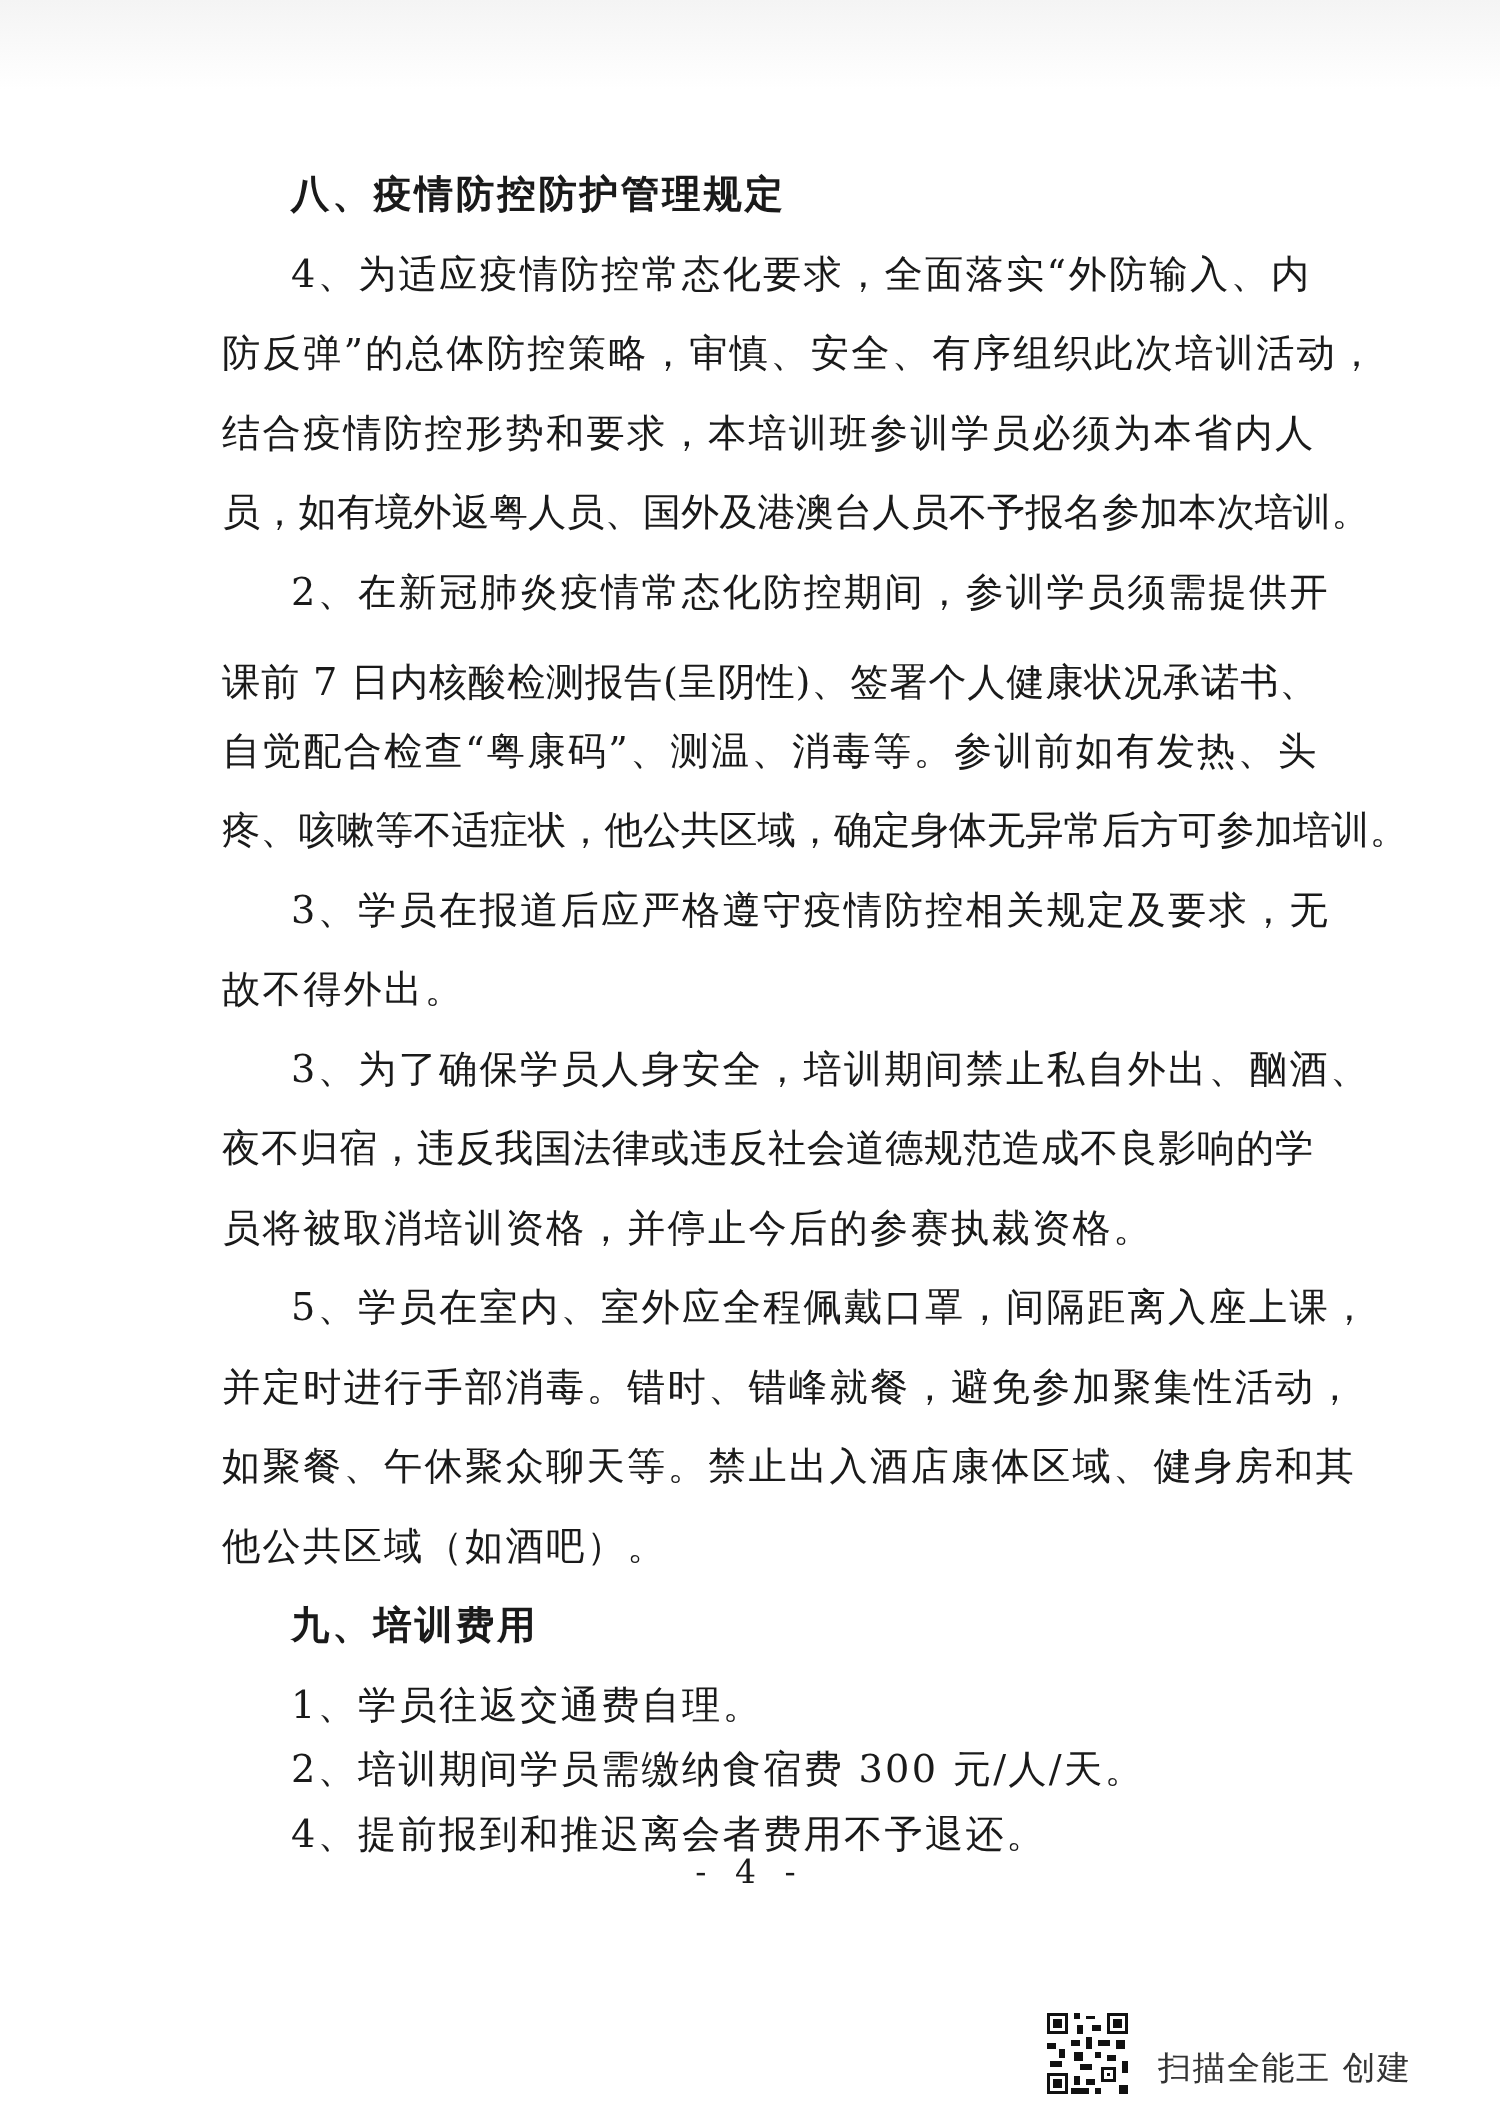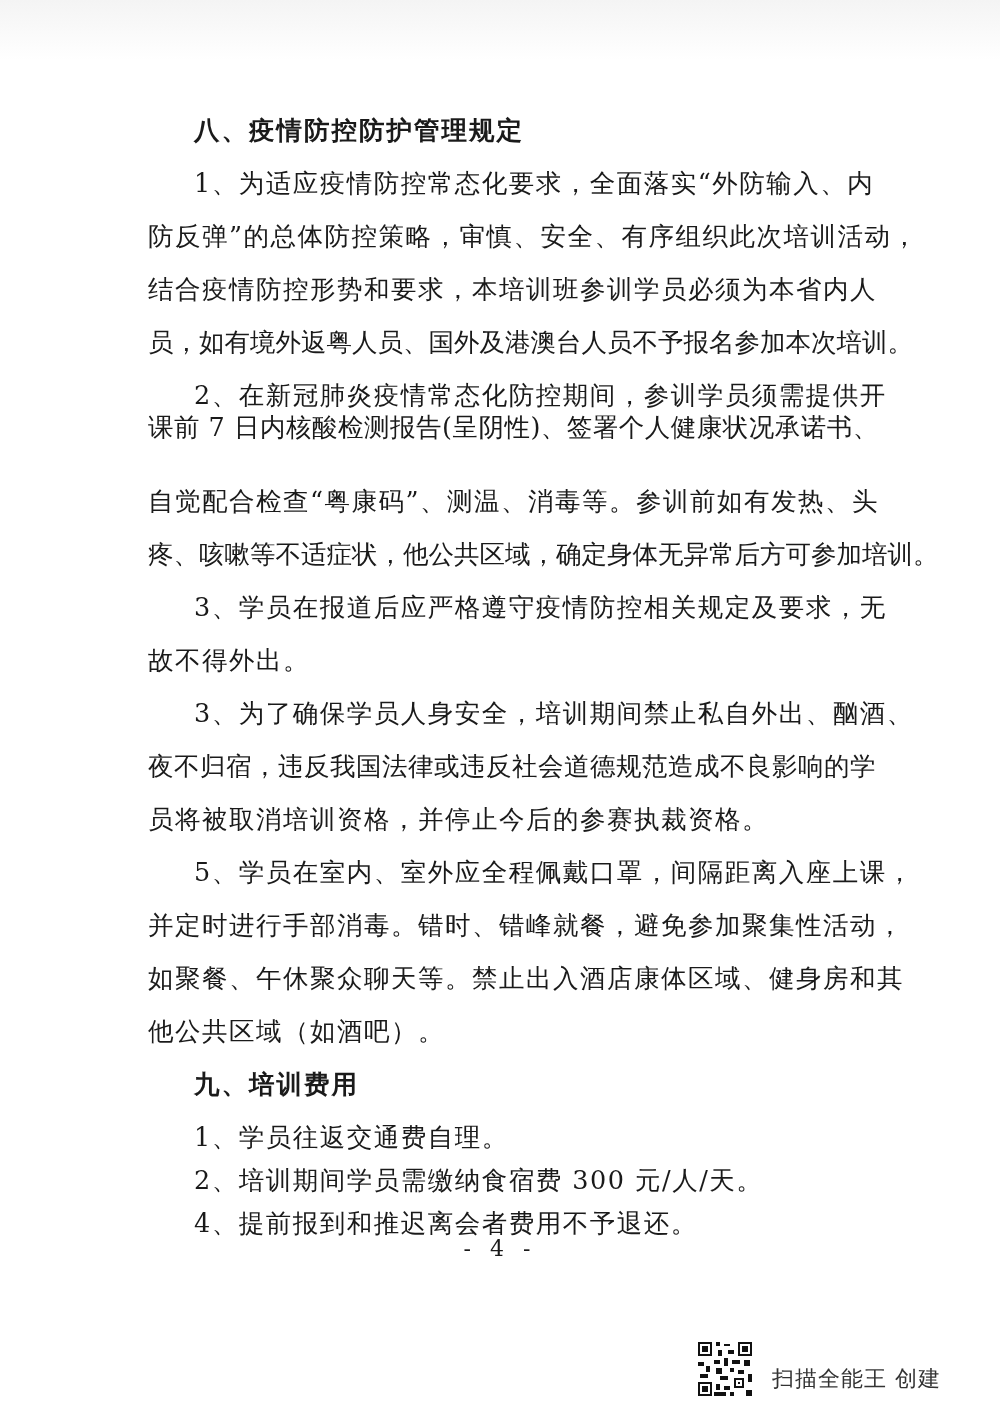--- a/index.html
+++ b/index.html
@@ -31,27 +31,27 @@
   .wm-text { font-family:"DejaVu Sans", sans-serif; font-size:22px; color:#333; letter-spacing:1px; margin-bottom:4px;margin-top:35px; }
 </style>
 </head>
 <body>
 
 <div class="page-top-shade"></div>
 
 <div class="content">
   <div class="line heading indent" style="top:113px">八、疫情防控防护管理规定</div>
 
-  <div class="line indent" style="top:166px">1、为适应疫情防控常态化要求，全面落实“外防输入、内</div>
+  <div class="line indent" style="top:166px">4、为适应疫情防控常态化要求，全面落实“外防输入、内</div>
   <div class="line" style="top:219px">防反弹”的总体防控策略，审慎、安全、有序组织此次培训活动，</div>
   <div class="line" style="top:272px">结合疫情防控形势和要求，本培训班参训学员必须为本省内人</div>
   <div class="line" style="top:325px; letter-spacing:0px">员，如有境外返粤人员、国外及港澳台人员不予报名参加本次培训。</div>
 
   <div class="line indent" style="top:378px">2、在新冠肺炎疫情常态化防控期间，参训学员须需提供开</div>
-  <div class="line" style="top:410px; letter-spacing:0.5px">课前 7 日内核酸检测报告(呈阴性)、签署个人健康状况承诺书、</div>
+  <div class="line" style="top:438px; letter-spacing:0.5px">课前 7 日内核酸检测报告(呈阴性)、签署个人健康状况承诺书、</div>
   <div class="line" style="top:484px">自觉配合检查“粤康码”、测温、消毒等。参训前如有发热、头</div>
   <div class="line" style="top:537px; letter-spacing:0px">疼、咳嗽等不适症状，他公共区域，确定身体无异常后方可参加培训。</div>
 
   <div class="line indent" style="top:590px">3、学员在报道后应严格遵守疫情防控相关规定及要求，无</div>
   <div class="line" style="top:643px">故不得外出。</div>
 
   <div class="line indent" style="top:696px">3、为了确保学员人身安全，培训期间禁止私自外出、酗酒、</div>
   <div class="line" style="top:749px; letter-spacing:0.5px">夜不归宿，违反我国法律或违反社会道德规范造成不良影响的学</div>
   <div class="line" style="top:802px">员将被取消培训资格，并停止今后的参赛执裁资格。</div>
 

